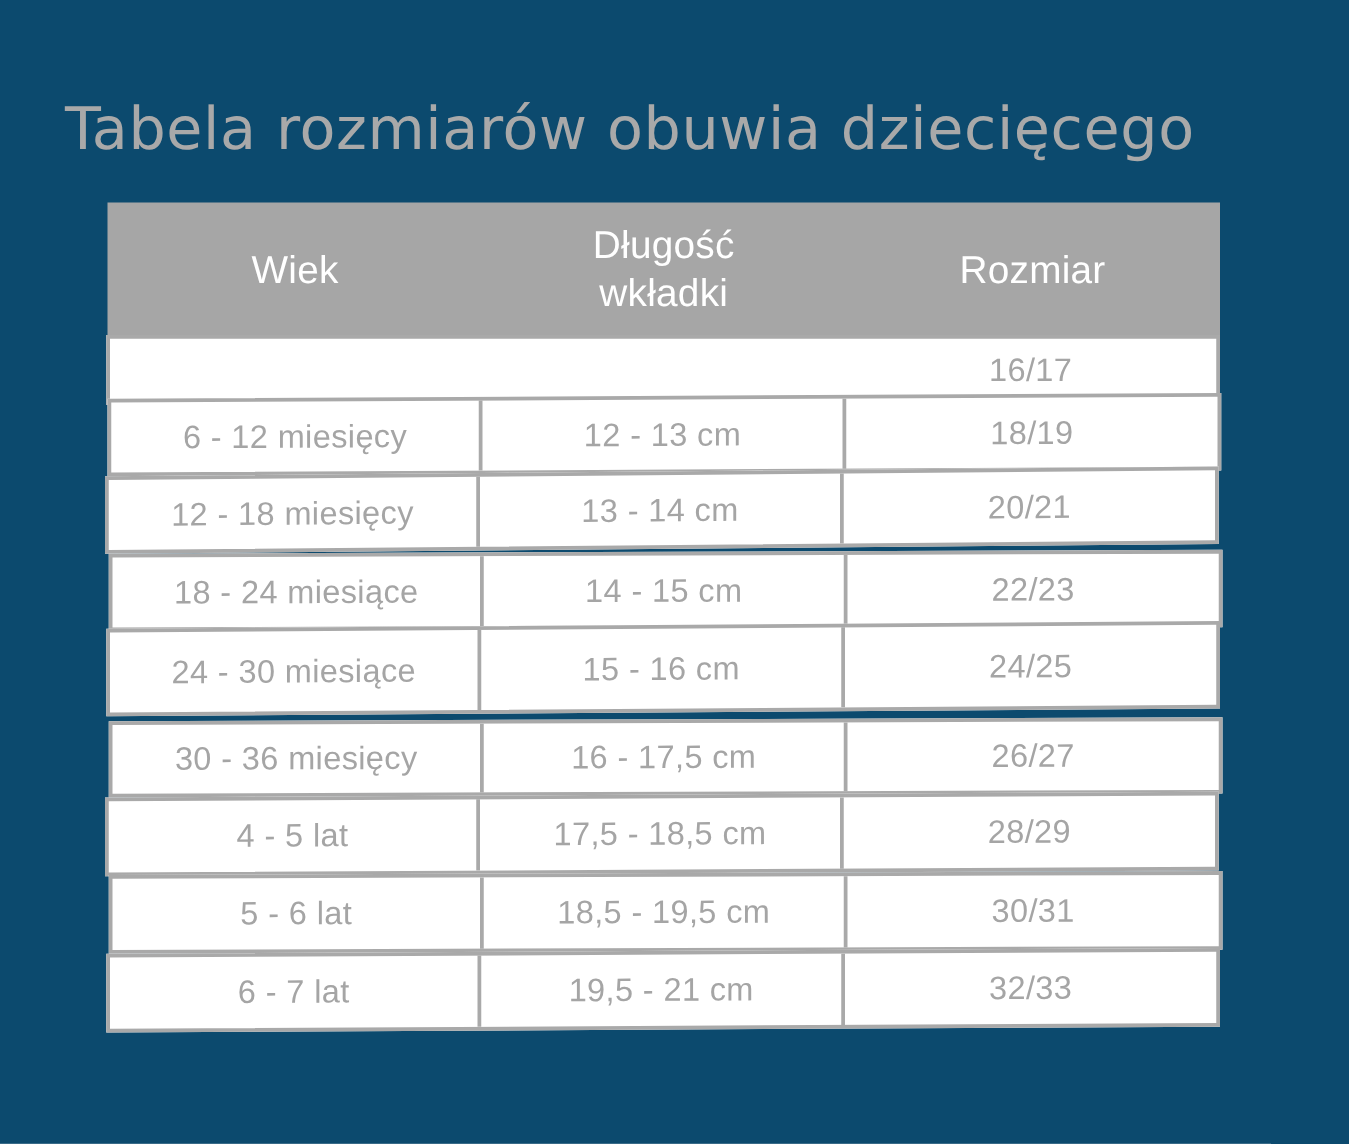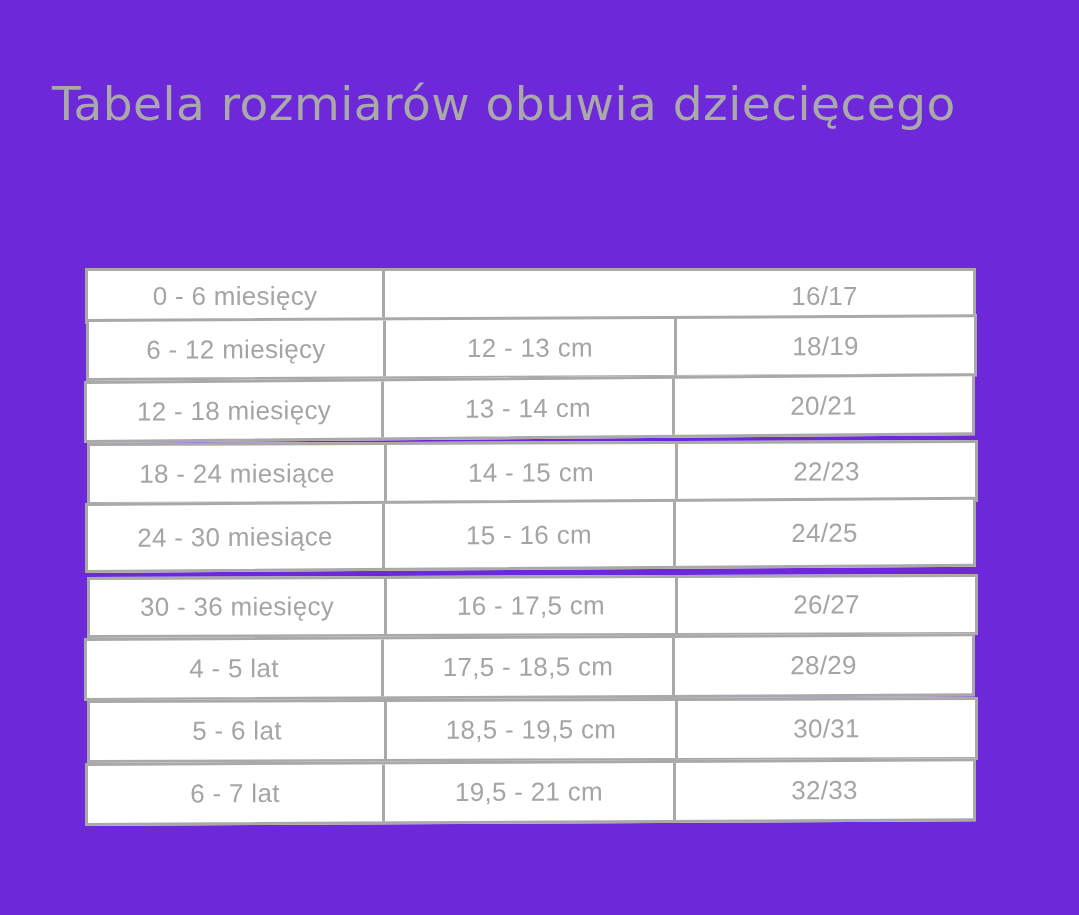--- a/index.html
+++ b/index.html
@@ -14,21 +14,21 @@
     font-family: "Liberation Sans", sans-serif;
     overflow: hidden;
     position: relative;
   }
 
   #page {
     position: absolute;
     left: 0; top: 0;
     width: 1079px;
     height: 915px;
-    background: #6d28d9;
+    background: #0c4a6e;
   }
 
   
   #title {
     position: absolute;
     left: 52px;
     top: 40px;
     width: 980px;
     height: 66px;
     color: #a9a9a9;
@@ -117,24 +117,29 @@
 </style>
 </head>
 <body>
 
 <div id="page">
 
   <h1 id="title">Tabela rozmiarów obuwia dziecięcego</h1>
 
   <div id="table-wrap">
 
+    <div id="header-band">
+      <div class="hcell" id="hcell-0">Wiek</div>
+      <div class="hcell" id="hcell-1">Długość
+wkładki</div>
+      <div class="hcell" id="hcell-2">Rozmiar</div>
+    </div>
 
     <div id="rows">
         <div class="row" style="top: 0px; height: 56px; transform: translateX(1px) skewY(0deg);">
-          <div class="cell cell-0">0 - 6 miesięcy</div>
           <div class="cell cell-2">16/17</div>
         </div>
         <div class="row" style="top: 51px; height: 62px; transform: translateX(2px) skewY(-0.3deg);">
           <div class="cell cell-0">6 - 12 miesięcy</div>
           <div class="cell cell-1">12 - 13 cm</div>
           <div class="cell cell-2">18/19</div>
         </div>
         <div class="row" style="top: 113px; height: 62px; transform: translateX(0px) skewY(-0.5deg);">
           <div class="cell cell-0">12 - 18 miesięcy</div>
           <div class="cell cell-1">13 - 14 cm</div>

